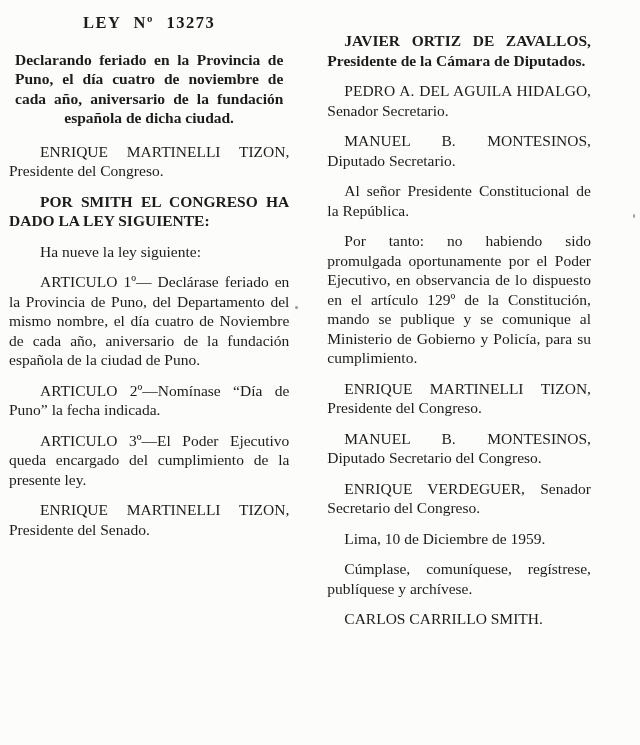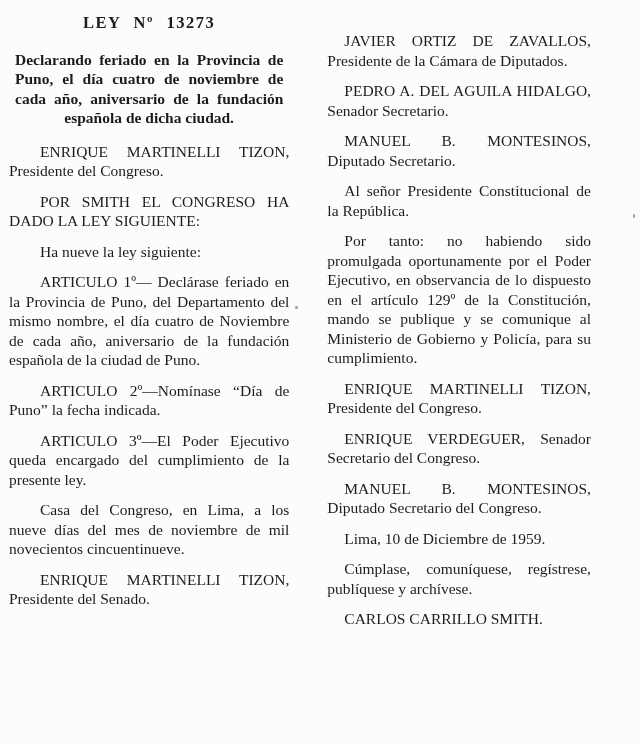--- a/index.html
+++ b/index.html
@@ -41,21 +41,21 @@
   }
   .summary {
     font-weight: bold;
     text-align: justify;
     text-align-last: center;
     padding: 0 6px;
     margin-bottom: 14px;
   }
   .col-left  p.indent { text-indent: 31px; }
   .col-right p.indent { text-indent: 17px; }
-  .bold { font-weight: normal; }
+  .bold { font-weight: bold; }
   .col-right p:last-child, .col-left p:last-child { margin-bottom: 0; }
 
   
   .speck {
     position: absolute;
     background: #444;
     border-radius: 50%;
     opacity: .55;
   }
   .speck1 { left: 295px; top: 306px; width: 3px; height: 3px; }
@@ -68,33 +68,32 @@
 
   <div class="col col-left">
     <div class="law-title">LEY Nº 13273</div>
     <p class="summary">Declarando feriado en la Provincia de Puno, el día cuatro de noviembre de cada año, aniversario de la fundación española de dicha ciudad.</p>
     <p class="indent">ENRIQUE MARTINELLI TIZON, Presidente del Congreso.</p>
     <p class="indent bold">POR SMITH EL CONGRESO HA DADO LA LEY SIGUIENTE:</p>
     <p class="indent">Ha nueve la ley siguiente:</p>
     <p class="indent">ARTICULO 1º— Declárase feriado en la Provincia de Puno, del Departamento del mismo nombre, el día cuatro de Noviembre de cada año, aniversario de la fundación española de la ciudad de Puno.</p>
     <p class="indent">ARTICULO 2º—Nomínase “Día de Puno” la fecha indicada.</p>
     <p class="indent">ARTICULO 3º—El Poder Ejecutivo queda encargado del cumplimiento de la presente ley.</p>
-    <p class="indent">Casa del Congreso, en Lima, a los nueve días del mes de noviembre de mil novecientos cincuentinueve.</p>
     <p class="indent">ENRIQUE MARTINELLI TIZON, Presidente del Senado.</p>
   </div>
 
   <div class="col col-right">
     <p class="indent bold">JAVIER ORTIZ DE ZAVALLOS, Presidente de la Cámara de Diputados.</p>
     <p class="indent">PEDRO A. DEL AGUILA HIDALGO, Senador Secretario.</p>
     <p class="indent">MANUEL B. MONTESINOS, Diputado Secretario.</p>
     <p class="indent">Al señor Presidente Constitucional de la República.</p>
     <p class="indent">Por tanto: no habiendo sido promulgada oportunamente por el Poder Ejecutivo, en observancia de lo dispuesto en el artículo 129º de la Constitución, mando se publique y se comunique al Ministerio de Gobierno y Policía, para su cumplimiento.</p>
     <p class="indent">ENRIQUE MARTINELLI TIZON, Presidente del Congreso.</p>
+    <p class="indent">MANUEL B. MONTESINOS, Diputado Secretario del Congreso.</p>
     <p class="indent">ENRIQUE VERDEGUER, Senador Secretario del Congreso.</p>
-    <p class="indent">MANUEL B. MONTESINOS, Diputado Secretario del Congreso.</p>
     <p class="indent">Lima, 10 de Diciembre de 1959.</p>
     <p class="indent">Cúmplase, comuníquese, regístrese, publíquese y archívese.</p>
     <p class="indent">CARLOS CARRILLO SMITH.</p>
   </div>
 
   <div class="speck speck1"></div>
   <div class="speck speck2"></div>
 </div>
 
 </body></html>

